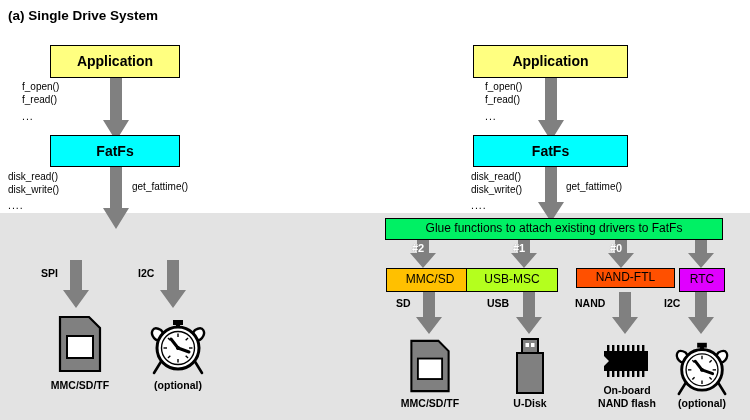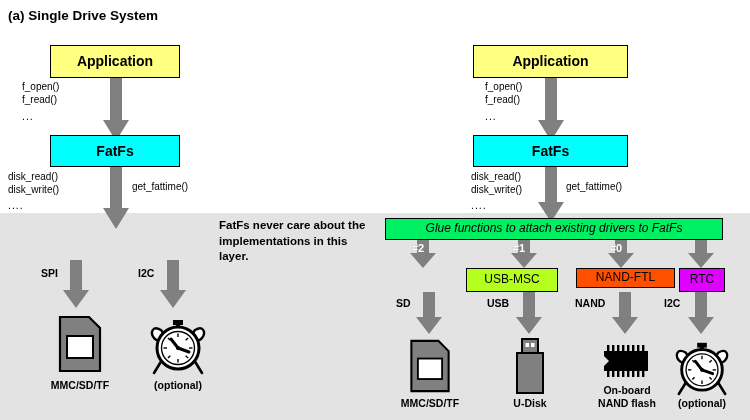--- a/index.html
+++ b/index.html
@@ -32,21 +32,21 @@
     border:1.5px solid #000;
     box-sizing:border-box;
     display:flex;align-items:center;justify-content:center;
     text-align:center;
     color:#000;
     line-height:1.15;
   }
   .box-app{background:#ffff80;font-size:14px;font-weight:bold;}
   .box-fatfs{background:#00ffff;font-size:14px;font-weight:bold;}
   .box-green{background:#00f064;font-size:11.5px;font-weight:normal;}
-  .box-glue{background:#00f064;font-size:12px;font-weight:normal;font-style:italic;}
+  .box-glue{background:#00f064;font-size:12px;font-weight:normal;}
   .box-drv{font-size:12px;font-weight:normal;}
 
   
   .calllbl{
     font-size:10px;color:#000;white-space:nowrap;line-height:13px;
   }
   .dots{font-size:10.5px;color:#000;letter-spacing:1px;}
 
   
   .buslbl{font-size:10.5px;font-weight:bold;color:#000;white-space:nowrap;}
@@ -157,21 +157,20 @@
         <path d="M40 25 L37.7 27.3"></path>
           <path d="M20 45 L22.3 42.7"></path>
       </g>
       <path d="M30 35 L23 26" stroke="#000" stroke-width="3" stroke-linecap="round"></path>
       <path d="M30 35 L41 39" stroke="#000" stroke-width="3" stroke-linecap="round"></path>
       <circle cx="30" cy="35" r="2" fill="#000"></circle>
     </svg>
   </div>
   <div class="abs devcap" style="left:144px;top:379px;width:68px;">(optional)</div>
 
-  <div class="abs note" style="left:219px;top:218px;width:155px;">FatFs never care about the implementations in this layer.</div>
 
 
   <div class="abs box box-app" style="left:473px;top:45px;width:155px;height:33px;">
     <span>Application</span>
   </div>
 
   <div class="arrow" style="left:538px;top:78px;">
     <svg width="26" height="63" viewBox="0 0 26 63">
       <polygon points="7,0 19,0 19,42 26,42 13,63 0,42 7,42" fill="#808080"></polygon>
     </svg>
@@ -220,20 +219,23 @@
       </svg>
   </div>
   <div class="abs drvnum" style="left:610px;top:242px;">#0</div>
 
   <div class="arrow" style="left:688px;top:240px;">
     <svg width="26" height="28" viewBox="0 0 26 28">
         <polygon points="7,0 19,0 19,13 26,13 13,28 0,13 7,13" fill="#808080"></polygon>
       </svg>
   </div>
 
+  <div class="abs box box-drv" style="left:386px;top:268px;width:88px;height:24px;background:#ffc000;">
+    <span>MMC/SD</span>
+  </div>
   <div class="abs box box-drv" style="left:466px;top:268px;width:92px;height:24px;background:#b4ff1e;">
     <span>USB-MSC</span>
   </div>
   <div class="abs box box-drv" style="left:576px;top:268px;width:99px;height:20px;background:#ff5000;">
     <span>NAND-FTL</span>
   </div>
   <div class="abs box box-drv" style="left:679px;top:268px;width:46px;height:24px;background:#e000ff;">
     <span>RTC</span>
   </div>
 

